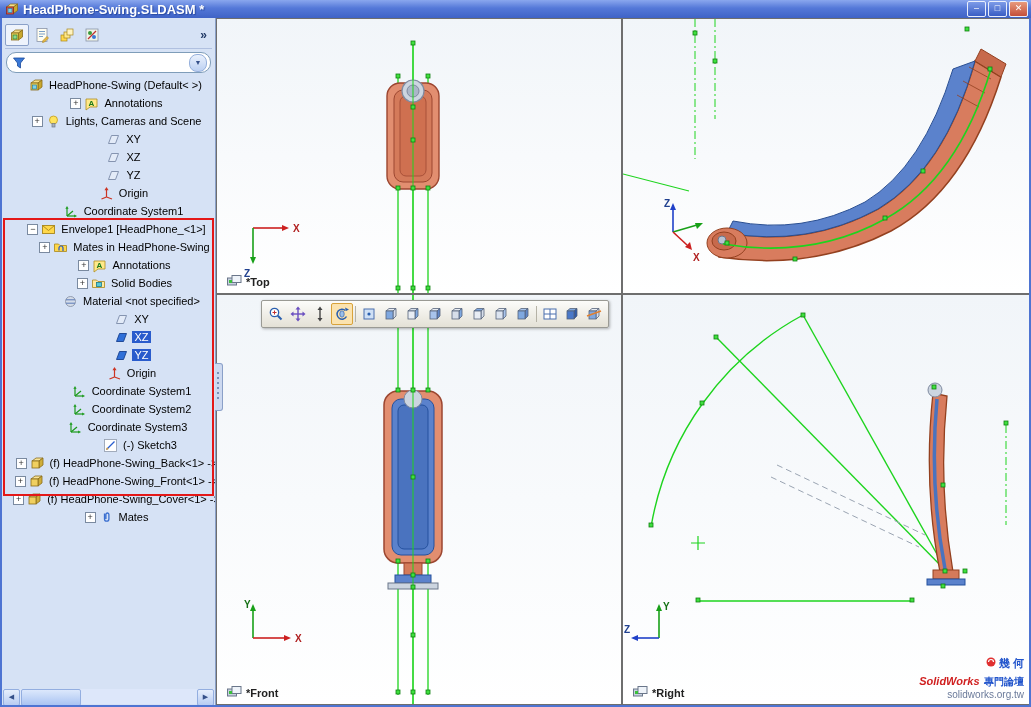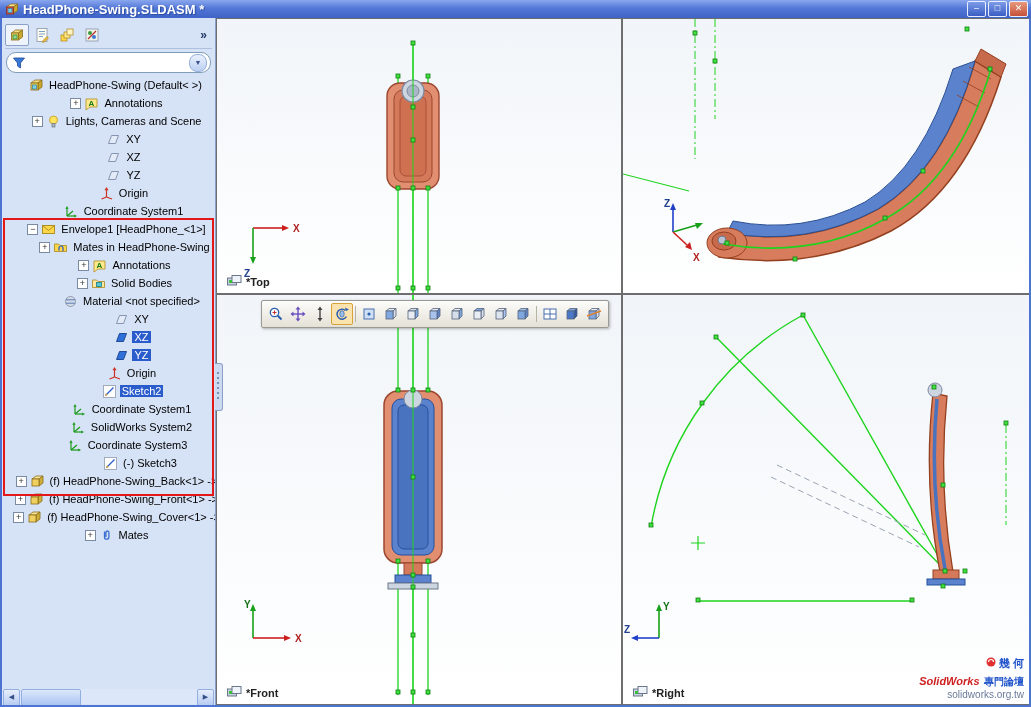--- a/index.html
+++ b/index.html
@@ -337,31 +337,20 @@
                 </g>
                 <path d="M7.5 1 l-2 3.2 h4 Z" fill="#cc3322"></path>
               </svg>
             </span>
             <span class="tlabel">Origin</span>
           </div>
           <div class="trow" style="padding-left: 35px;">
             <span class="expand none"></span>
             <span class="ticon">
               <svg width="15" height="15" viewBox="0 0 15 15">
-                <rect x="1.5" y="1.5" width="12" height="12" fill="#fff" stroke="#9aa4b4" stroke-width="0.9"></rect>
-                <line x1="3.5" y1="11.5" x2="11.5" y2="3.5" stroke="#2a5fd0" stroke-width="1.2"></line>
-                <path d="M3 12 l1 -2.8 1.8 1.8 Z" fill="#e0a030"></path>
-              </svg>
-            </span>
-            <span class="tlabel hl">Sketch2</span>
-          </div>
-          <div class="trow" style="padding-left: 35px;">
-            <span class="expand none"></span>
-            <span class="ticon">
-              <svg width="15" height="15" viewBox="0 0 15 15">
                 <g stroke="#1a9a1a" stroke-width="1.2" fill="none">
                   <line x1="3" y1="12" x2="3" y2="4"></line>
                   <line x1="3" y1="12" x2="11" y2="12"></line>
                   <line x1="3" y1="12" x2="9" y2="7"></line>
                 </g>
                 <path d="M3 2 l-1.6 2.8 h3.2 Z" fill="#1a9a1a"></path>
                 <path d="M13 12 l-2.8 -1.6 v3.2 Z" fill="#1a9a1a"></path>
               </svg>
             </span>
             <span class="tlabel">Coordinate System1</span>
@@ -372,21 +361,21 @@
               <svg width="15" height="15" viewBox="0 0 15 15">
                 <g stroke="#1a9a1a" stroke-width="1.2" fill="none">
                   <line x1="3" y1="12" x2="3" y2="4"></line>
                   <line x1="3" y1="12" x2="11" y2="12"></line>
                   <line x1="3" y1="12" x2="9" y2="7"></line>
                 </g>
                 <path d="M3 2 l-1.6 2.8 h3.2 Z" fill="#1a9a1a"></path>
                 <path d="M13 12 l-2.8 -1.6 v3.2 Z" fill="#1a9a1a"></path>
               </svg>
             </span>
-            <span class="tlabel">SolidWorks System2</span>
+            <span class="tlabel">Coordinate System2</span>
           </div>
           <div class="trow" style="padding-left: 27px;">
             <span class="expand none"></span>
             <span class="ticon">
               <svg width="15" height="15" viewBox="0 0 15 15">
                 <g stroke="#1a9a1a" stroke-width="1.2" fill="none">
                   <line x1="3" y1="12" x2="3" y2="4"></line>
                   <line x1="3" y1="12" x2="11" y2="12"></line>
                   <line x1="3" y1="12" x2="9" y2="7"></line>
                 </g>

